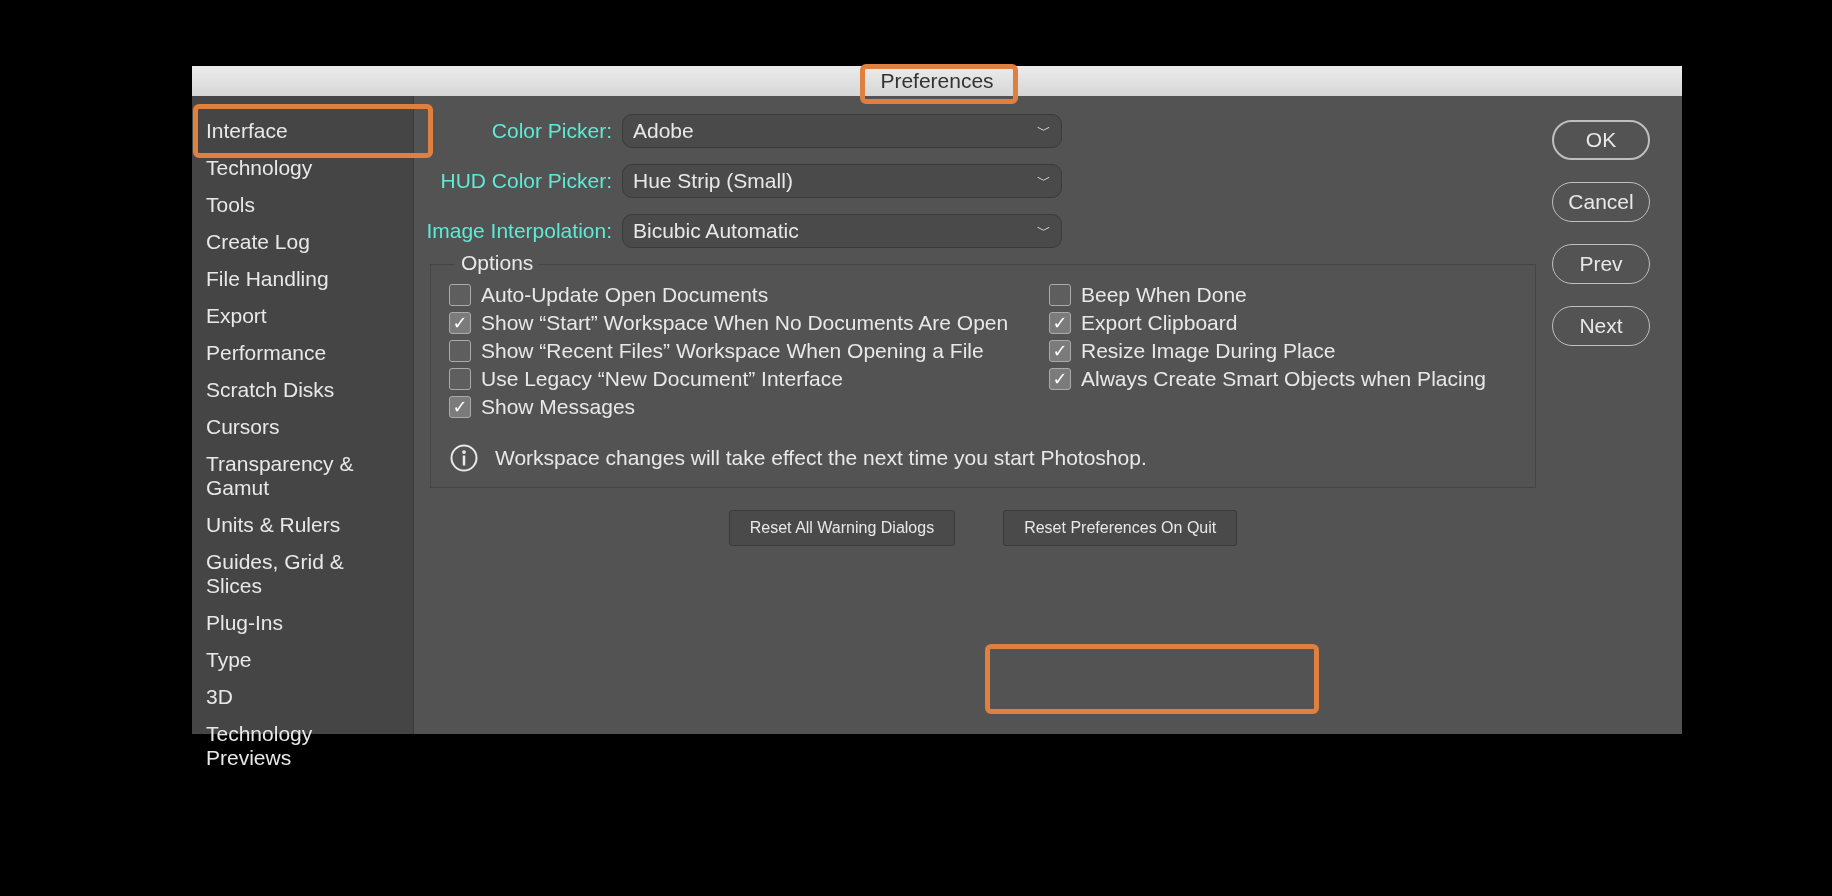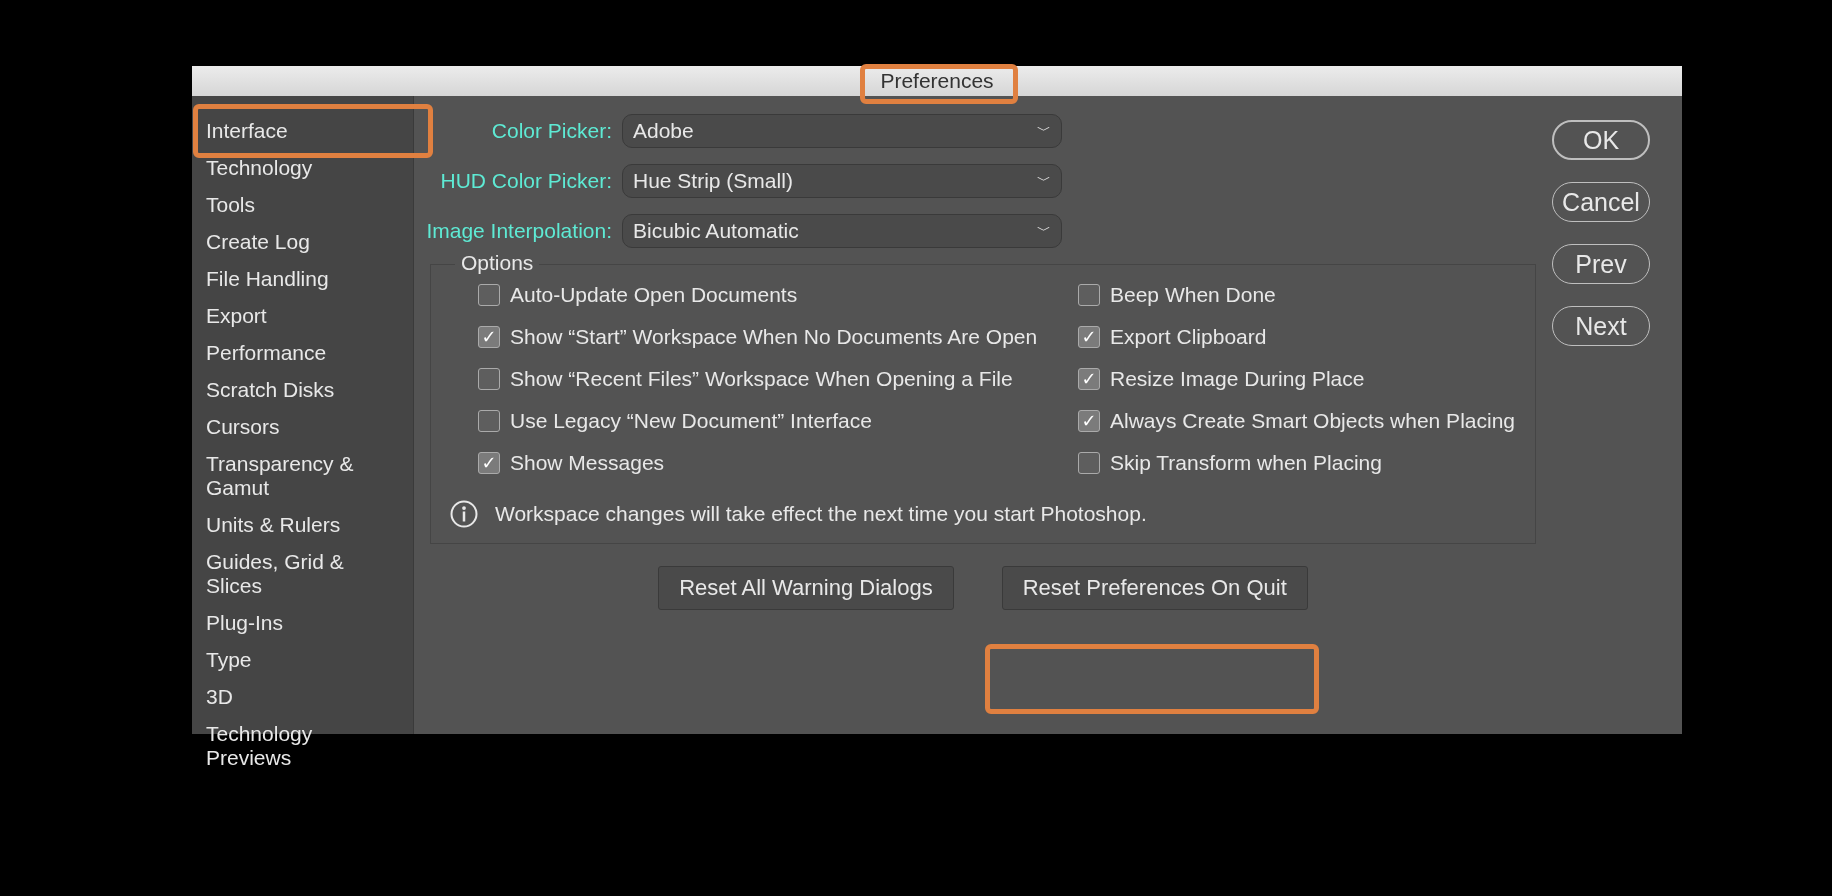--- a/index.html
+++ b/index.html
@@ -68,21 +68,21 @@
   border: 1px solid #bfbfbf;
   border-radius: 24px;
   height: 40px;
   width: 98px;
   display: flex;
   align-items: center;
   justify-content: center;
   color: #e8e8e8;
   margin-bottom: 22px;
   cursor: pointer;
-  font-size: 25px;
+  font-size: 21px;
   background: transparent;
 }
 .pill-btn.primary { border-width: 2px; }
 .form-row {
   display: flex;
   align-items: center;
   margin-bottom: 16px;
 }
 .form-label {
   width: 200px;
@@ -117,22 +117,21 @@
   position: absolute;
   top: -14px;
   left: 24px;
   background: #535353;
   padding: 0 6px;
   color: #e8e8e8;
 }
 .options-grid {
   display: grid;
   grid-template-columns: 600px 1fr;
-  row-gap: 18px;
-  margin-left: 29px;
+  row-gap: 4px;
 }
 .chk {
   display: flex;
   align-items: center;
   gap: 10px;
 }
 .chk-box {
   width: 22px;
   height: 22px;
   border: 1px solid #aaa;
@@ -165,21 +164,21 @@
   justify-content: center;
   gap: 48px;
   margin-top: 22px;
 }
 .flat-btn {
   background: #4a4a4a;
   border: 1px solid #3a3a3a;
   padding: 8px 20px;
   color: #e8e8e8;
   cursor: pointer;
-  font-size: 22px;
+  font-size: 16px;
   border-radius: 3px;
 }
 .highlight-box {
   position: absolute;
   border: 5px solid #e08040;
   border-radius: 6px;
   pointer-events: none;
 }
 </style>
 </head>
@@ -271,24 +270,20 @@
                 <span class="chk-label">Use Legacy “New Document” Interface</span>
               </div>
               <div class="chk">
                 <div class="chk-box checked">✓</div>
                 <span class="chk-label">Always Create Smart Objects when Placing</span>
               </div>
               <div class="chk">
                 <div class="chk-box checked">✓</div>
                 <span class="chk-label">Show Messages</span>
               </div>
-              <div class="chk">
-                <div class="chk-box"></div>
-                <span class="chk-label">Skip Transform when Placing</span>
-              </div>
             </div>
           <div class="info-row">
             <svg class="info-icon" viewBox="0 0 24 24">
               <circle cx="12" cy="12" r="10" fill="none" stroke="#e8e8e8" stroke-width="1.6"></circle>
               <circle cx="12" cy="7.2" r="1.5" fill="#e8e8e8"></circle>
               <rect x="11" y="10" width="2" height="8" fill="#e8e8e8"></rect>
             </svg>
             <span>Workspace changes will take effect the next time you start Photoshop.</span>
           </div>
         </div>

